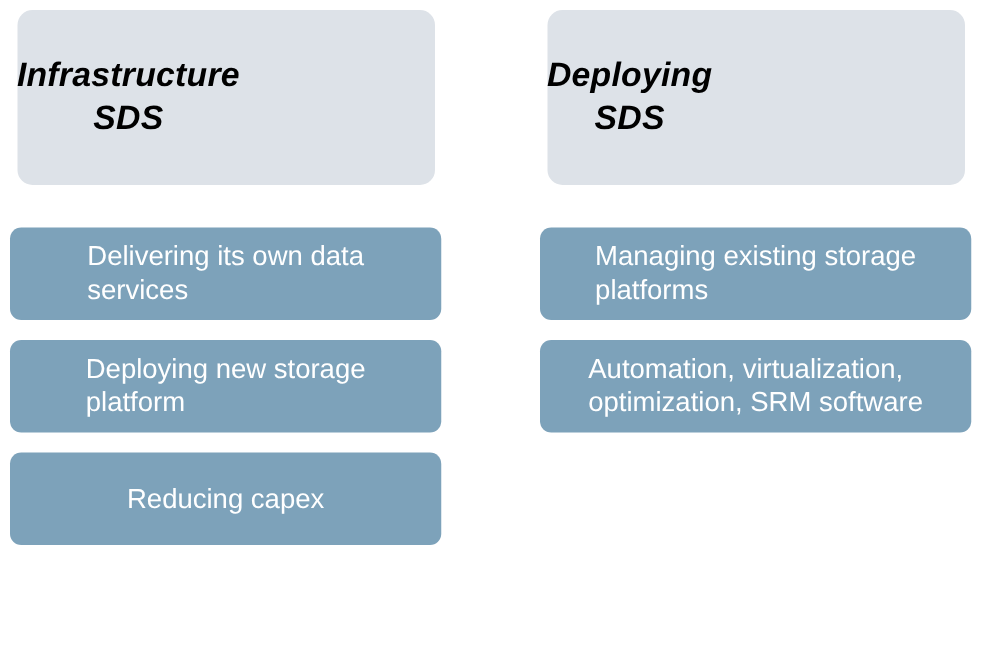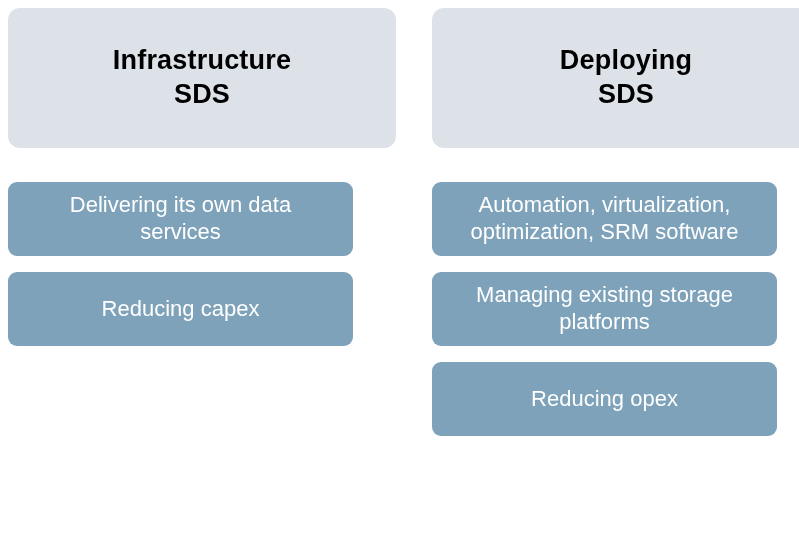--- a/index.html
+++ b/index.html
@@ -24,28 +24,28 @@
   .column {
     position: absolute;
     top: 8px;
     width: 345px;
     display: flex;
     flex-direction: column;
   }
   .col-left  { left: 8px; }
   .col-right { left: 432px; }
   .header-box {
-    width: 388px;
+    width: 334px;
     height: 140px;
     margin: 0 auto 34px auto;
     background: var(--header-bg);
     border-radius: 12px;
     display: flex;
     align-items: center;
-    justify-content: center;
+    font-style: italic;
   }
   .header-text {
     font-size: 27px;
     font-weight: bold;
     color: var(--header-text);
     text-align: center;
     line-height: 1.25;
     white-space: pre-line;
     letter-spacing: 0.2px;
   }
@@ -56,55 +56,55 @@
     background: var(--item-bg);
     border-radius: 9px;
     display: flex;
     align-items: center;
     justify-content: center;
   }
   .item-box:last-child { margin-bottom: 12px; }
   .item-text {
     font-size: 22px;
     color: var(--item-text);
-    text-align: center;
     line-height: 1.22;
     white-space: pre-line;
   }
 </style>
 </head>
 <body>
 
 <div class="canvas">
 
   <section class="column col-left">
     <div class="header-box">
       <span class="header-text">Infrastructure
 SDS</span>
     </div>
     <div class="item-box">
       <span class="item-text">Delivering its own data
 services</span>
     </div>
     <div class="item-box">
+      <span class="item-text">Deploying new storage
+platform</span>
+    </div>
+    <div class="item-box">
       <span class="item-text">Reducing capex</span>
     </div>
   </section>
 
   <section class="column col-right">
     <div class="header-box">
       <span class="header-text">Deploying
 SDS</span>
     </div>
     <div class="item-box">
-      <span class="item-text">Automation, virtualization,
-optimization, SRM software</span>
-    </div>
-    <div class="item-box">
       <span class="item-text">Managing existing storage
 platforms</span>
     </div>
     <div class="item-box">
-      <span class="item-text">Reducing opex</span>
+      <span class="item-text">Automation, virtualization,
+optimization, SRM software</span>
     </div>
   </section>
 
 </div>
 
 </body></html>

